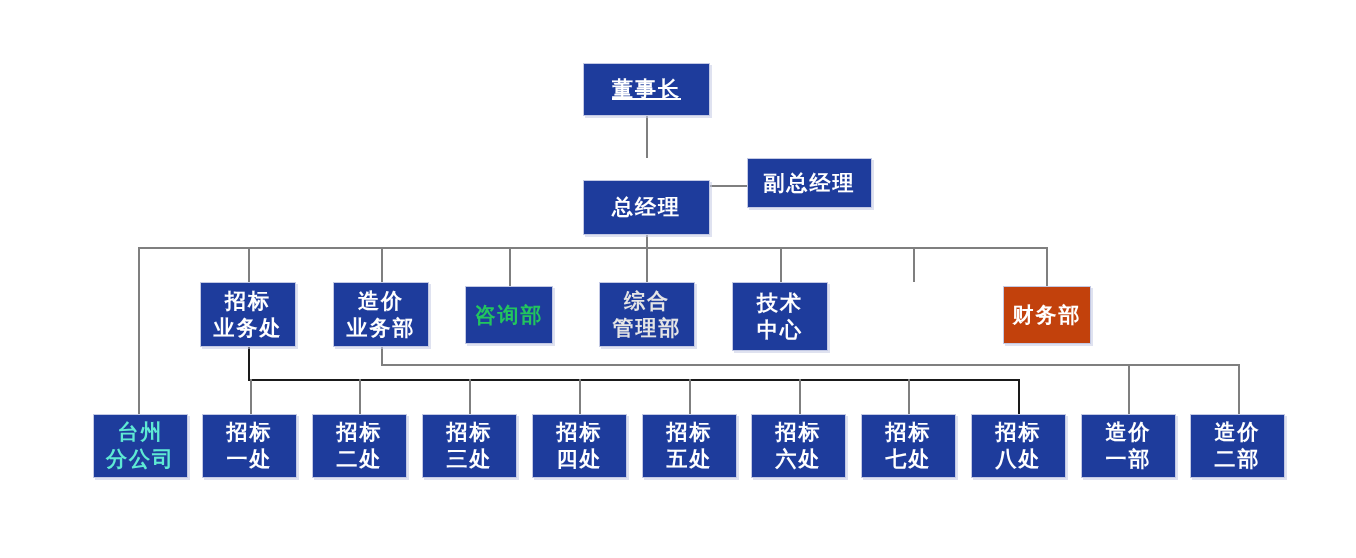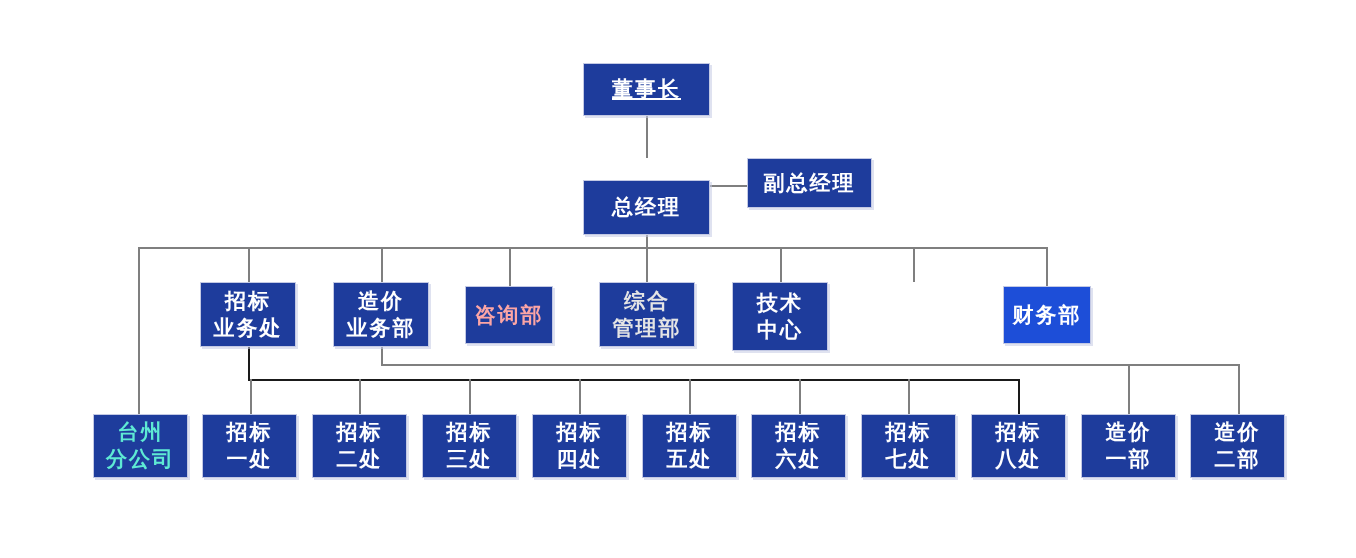--- a/index.html
+++ b/index.html
@@ -65,32 +65,32 @@
       <span class="ln">副总经理</span>
     </div>
     <div class="node size-m" style="left: 200px; top: 282px; width: 96px; height: 65px; background: rgb(30, 60, 156); color: rgb(255, 255, 255);">
       <span class="ln">招标</span>
       <span class="ln">业务处</span>
     </div>
     <div class="node size-m" style="left: 333px; top: 282px; width: 96px; height: 65px; background: rgb(30, 60, 156); color: rgb(255, 255, 255);">
       <span class="ln">造价</span>
       <span class="ln">业务部</span>
     </div>
-    <div class="node size-m" style="left: 465px; top: 286px; width: 88px; height: 58px; background: rgb(30, 60, 156); color: #fca5a5;">
+    <div class="node size-m" style="left: 465px; top: 286px; width: 88px; height: 58px; background: rgb(30, 60, 156); color: #22c55e;">
       <span class="ln">咨询部</span>
     </div>
     <div class="node size-m" style="left: 599px; top: 282px; width: 96px; height: 65px; background: rgb(30, 60, 156); color: #e5e5e5;">
       <span class="ln">综合</span>
       <span class="ln">管理部</span>
     </div>
     <div class="node size-m" style="left: 732px; top: 282px; width: 96px; height: 69px; background: rgb(30, 60, 156); color: rgb(255, 255, 255);">
       <span class="ln">技术</span>
       <span class="ln">中心</span>
     </div>
-    <div class="node size-m" style="left: 1003px; top: 286px; width: 88px; height: 58px; background: #1d4ed8; color: rgb(255, 255, 255);">
+    <div class="node size-m" style="left: 1003px; top: 286px; width: 88px; height: 58px; background: #c2410c; color: rgb(255, 255, 255);">
       <span class="ln">财务部</span>
     </div>
     <div class="node size-m" style="left: 93px; top: 414px; width: 95px; height: 64px; background: rgb(30, 60, 156); color: #5eead4;">
       <span class="ln">台州</span>
       <span class="ln">分公司</span>
     </div>
     <div class="node size-m" style="left: 202px; top: 414px; width: 95px; height: 64px; background: rgb(30, 60, 156); color: rgb(255, 255, 255);">
       <span class="ln">招标</span>
       <span class="ln">一处</span>
     </div>

